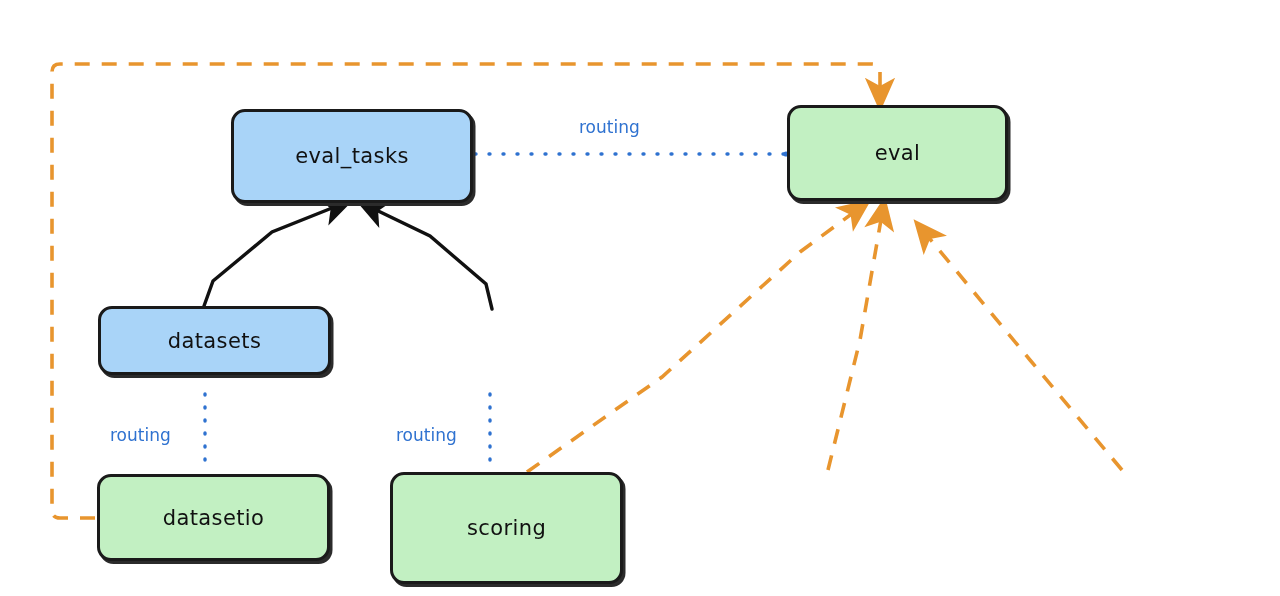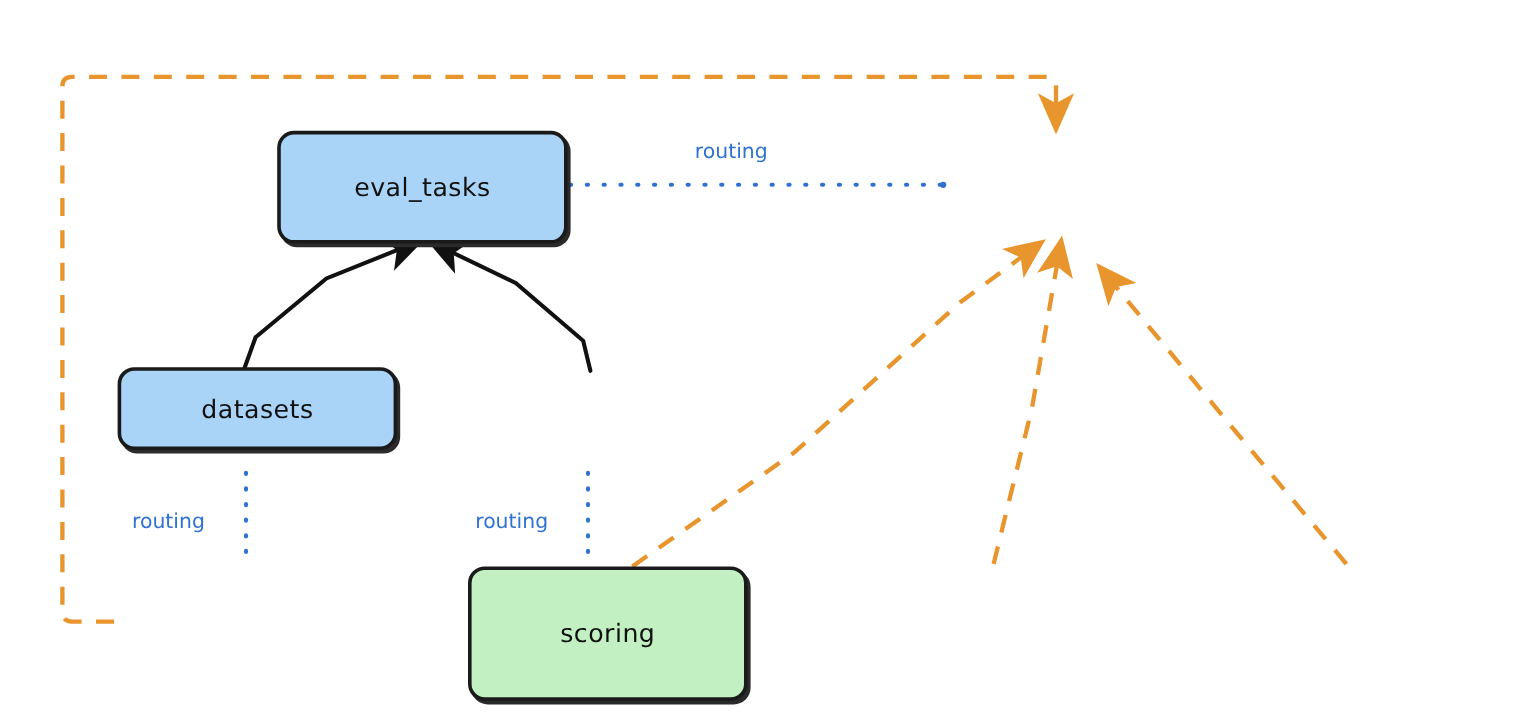--- a/index.html
+++ b/index.html
@@ -64,26 +64,32 @@
     <g>
       <path d="M95,518 L60,518 Q52,518 52,510 L52,72 Q52,64 60,64
                L872,64 Q880,64 880,72 L880,94" fill="none" stroke="#e8952e" stroke-width="3.6" stroke-linecap="butt" stroke-dasharray="15 12" marker-end="url(#orgArrow)"></path>
     </g>
   </svg>
 
   <div class="node blue" style="left:231px;top:109px;width:242px;height:94px;">
     <span>eval_tasks</span>
   </div>
 
+  <div class="node green" style="left:787px;top:105px;width:221px;height:96px;">
+    <span>eval</span>
+  </div>
 
   <div class="node blue" style="left:98px;top:306px;width:233px;height:69px;">
     <span>datasets</span>
   </div>
 
 
+  <div class="node green" style="left:97px;top:474px;width:233px;height:87px;">
+    <span>datasetio</span>
+  </div>
 
   <div class="node green" style="left:390px;top:472px;width:233px;height:112px;">
     <span>scoring</span>
   </div>
 
 
 
   <div class="edge-label" style="left:579px;top:117px;">routing</div>
   <div class="edge-label" style="left:110px;top:425px;">routing</div>
   <div class="edge-label" style="left:396px;top:425px;">routing</div>

